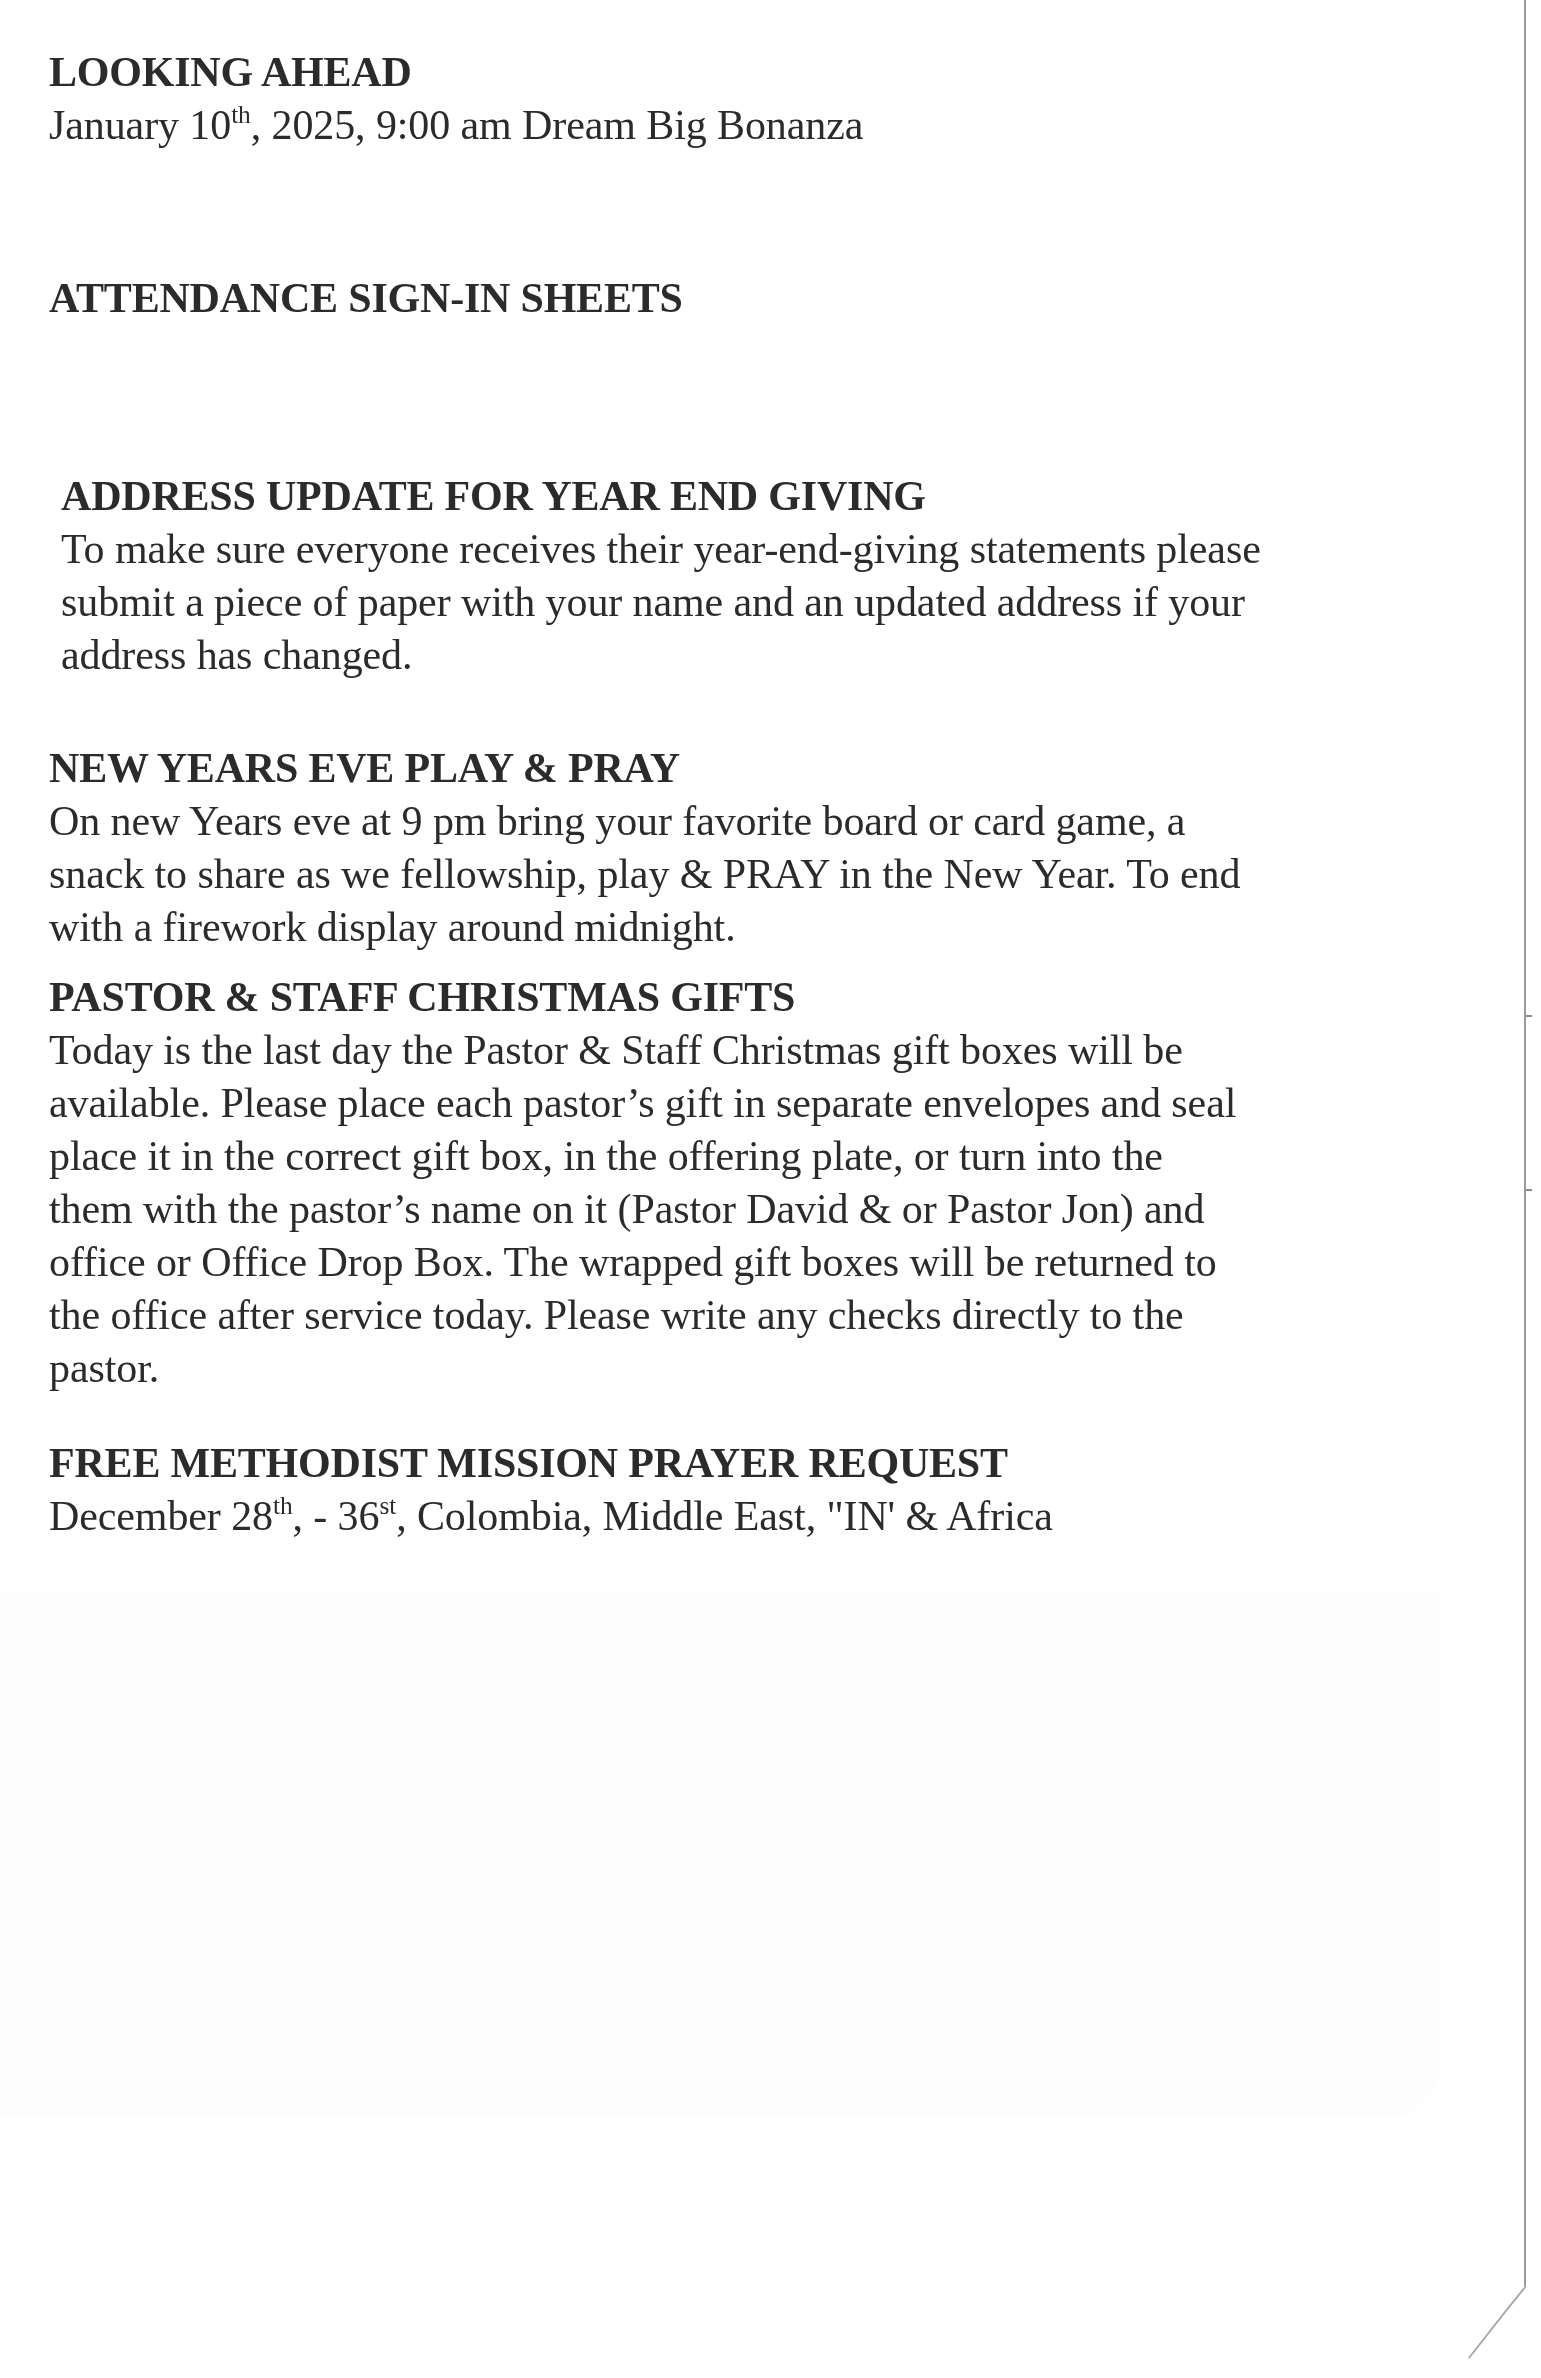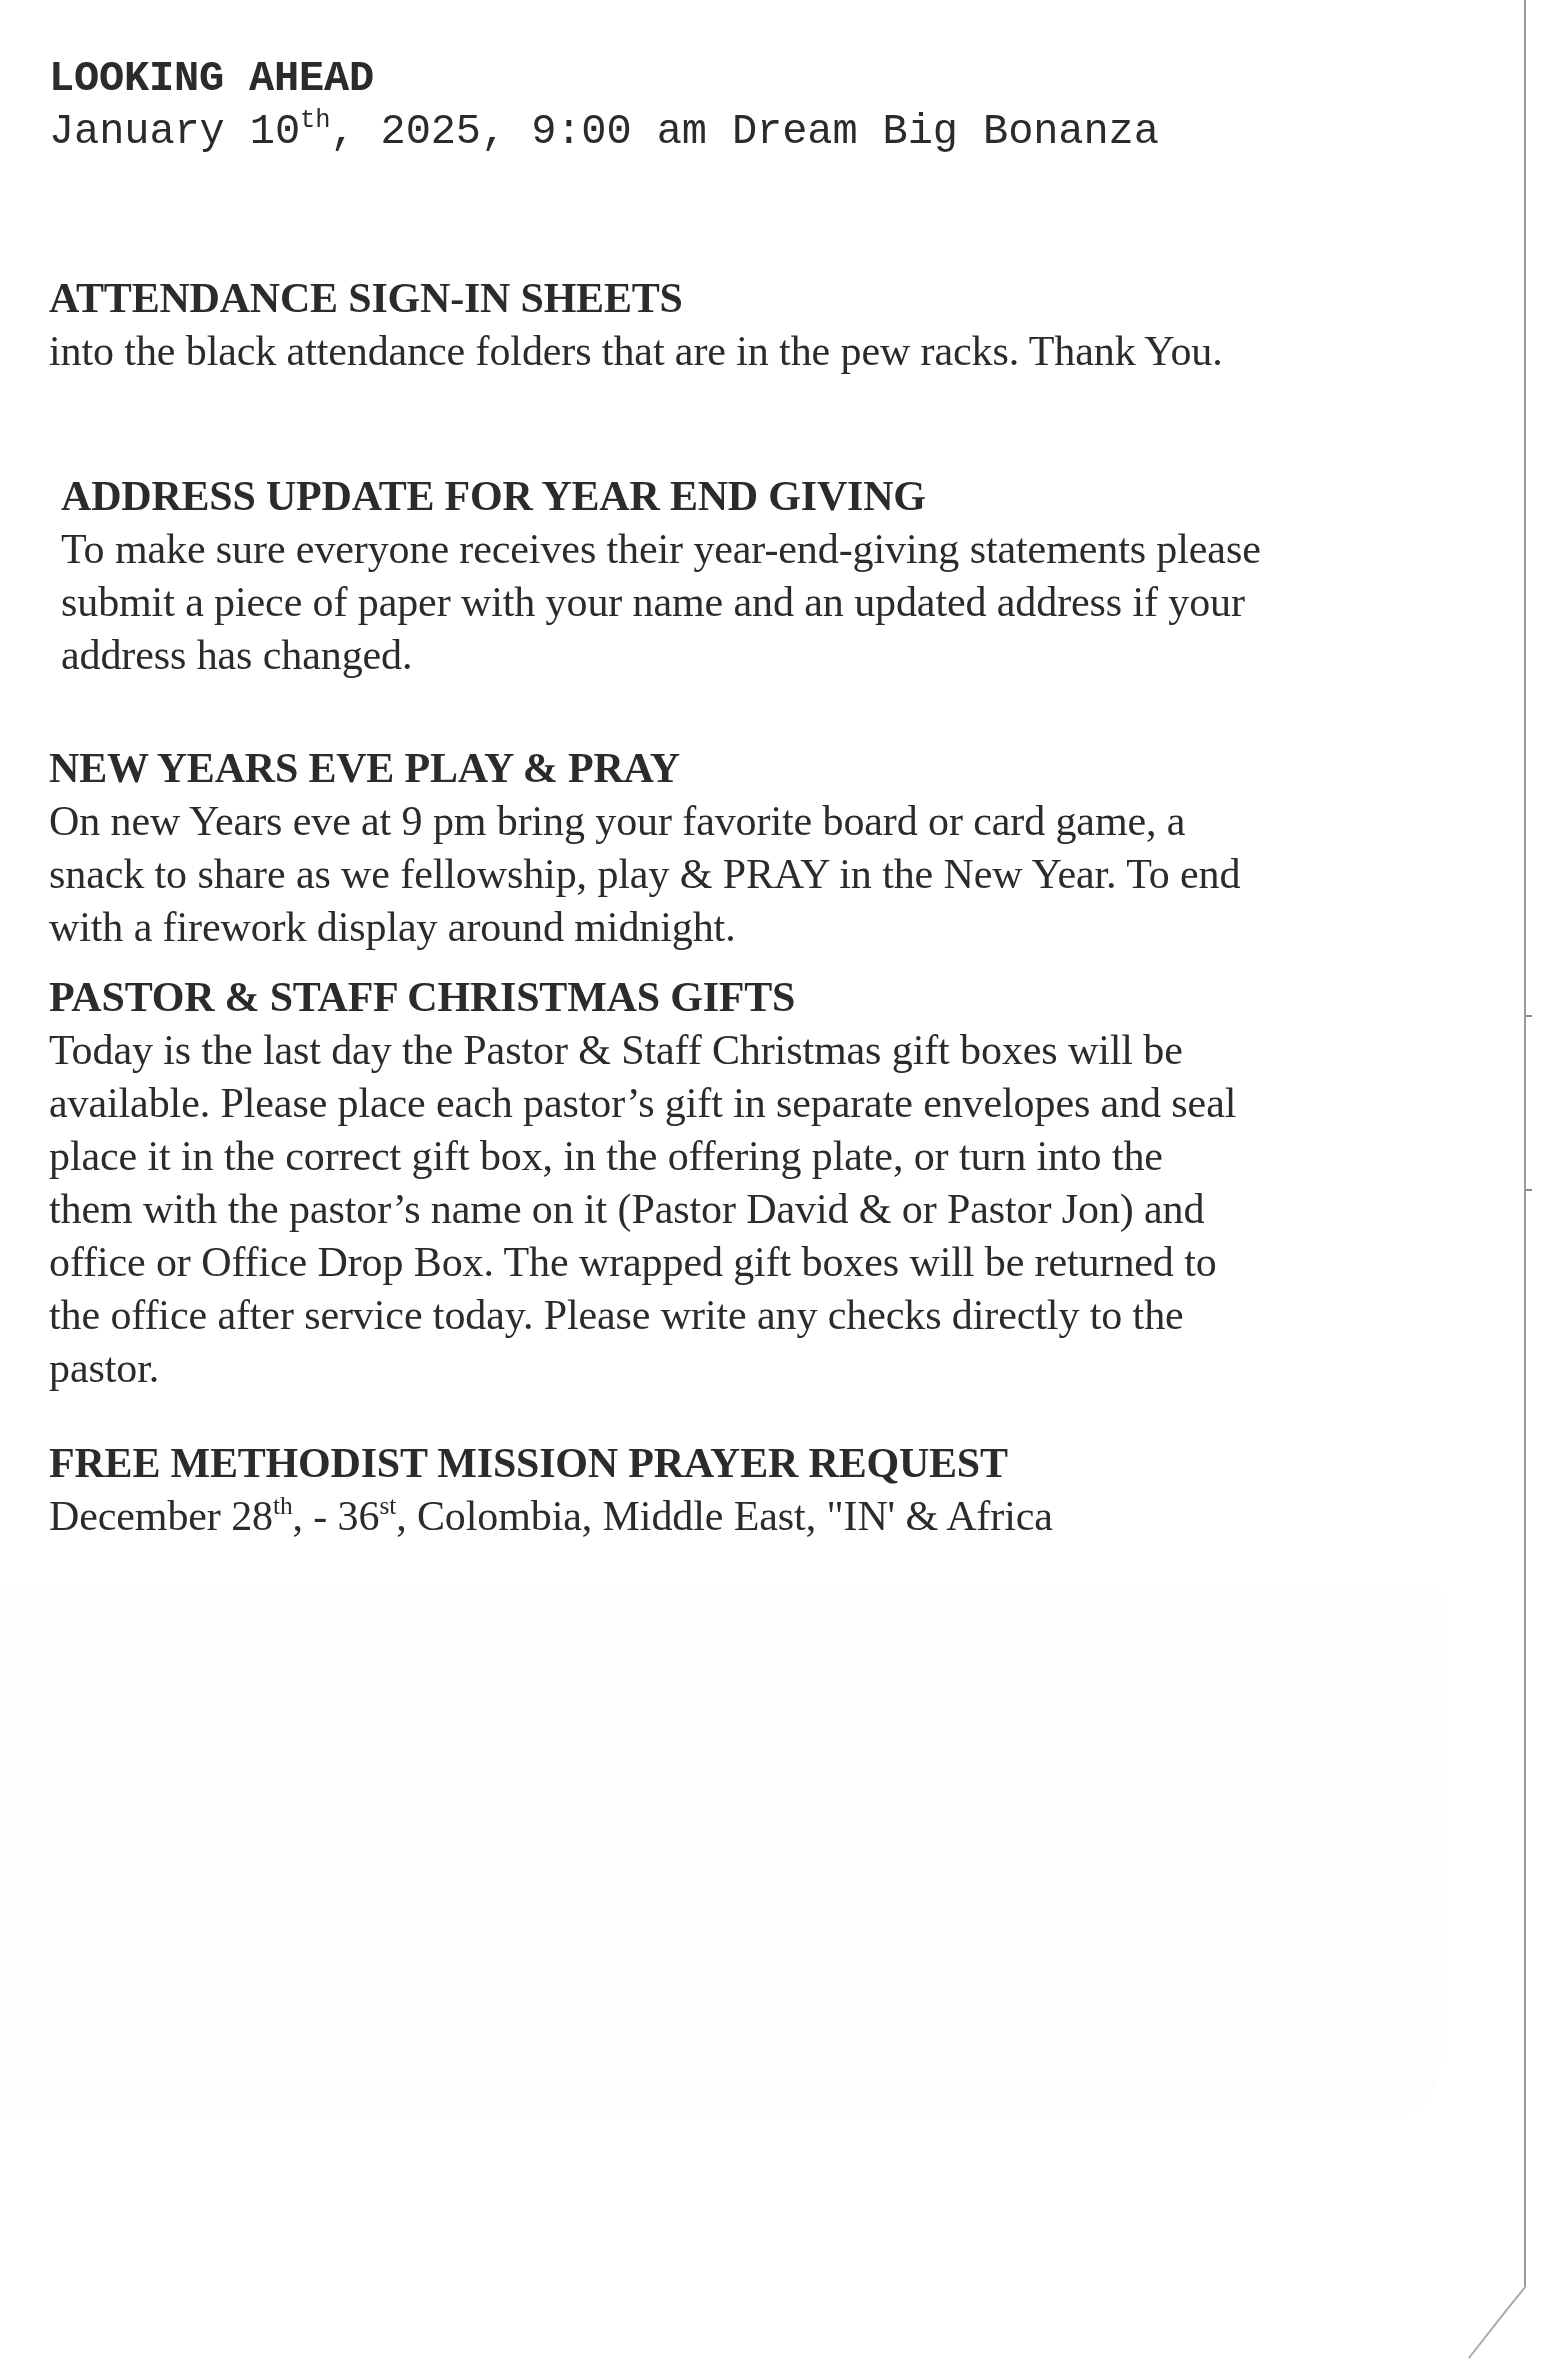--- a/index.html
+++ b/index.html
@@ -77,31 +77,30 @@
       vertical-align: 16px;
     }
   </style>
 </head>
 <body>
 
 <div class="bleed-panel"></div>
 
 <div class="content">
 
-  <div class="section" style="top: 53px; font-family: Liberation Mono, monospace;">
+  <div class="section" style="top: 46px;">
     <div class="heading">LOOKING AHEAD</div>
     <div class="body">
         <div class="line"><span>January 10</span><sup>th</sup><span>, 2025, 9:00 am Dream Big Bonanza</span></div>
       </div>
   </div>
 
   <div class="section" style="top: 272px;">
     <div class="heading">ATTENDANCE SIGN-IN SHEETS</div>
     <div class="body">
-        <div class="line"><span>into the black attendance folders that are in the pew racks. Thank You.</span></div>
       </div>
   </div>
 
   <div class="section" style="top: 470px; margin-left: 12px;">
     <div class="heading">ADDRESS UPDATE FOR YEAR END GIVING</div>
     <div class="body">
         <div class="line"><span>To make sure everyone receives their year-end-giving statements please</span></div>
         <div class="line"><span>submit a piece of paper with your name and an updated address if your</span></div>
         <div class="line"><span>address has changed.</span></div>
       </div>

